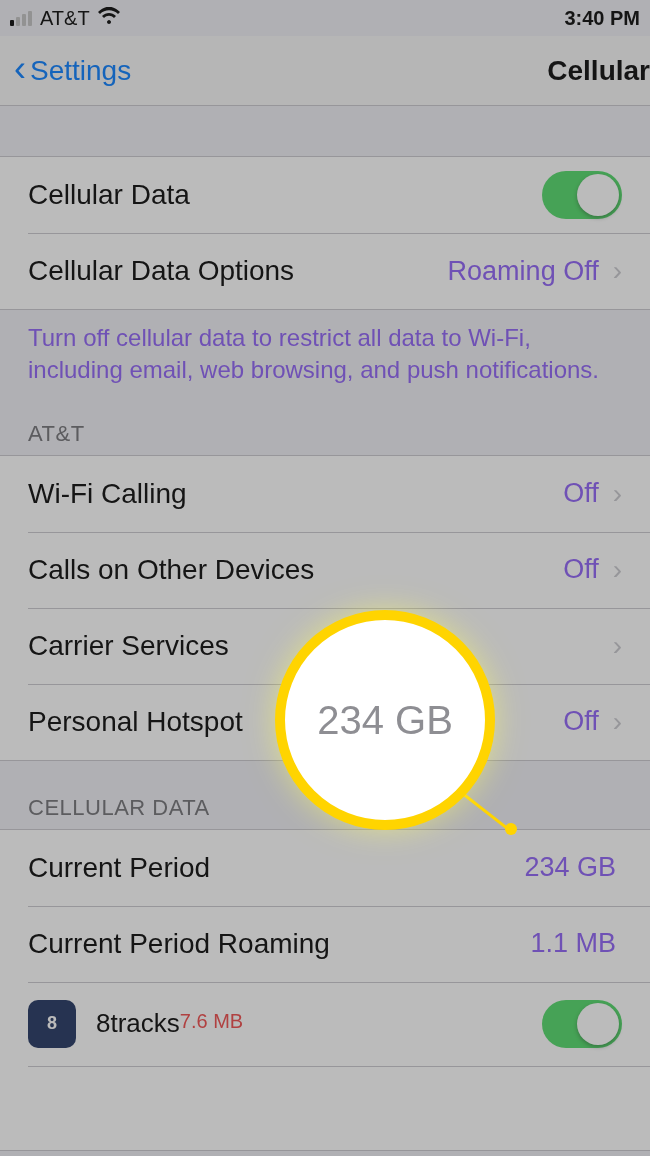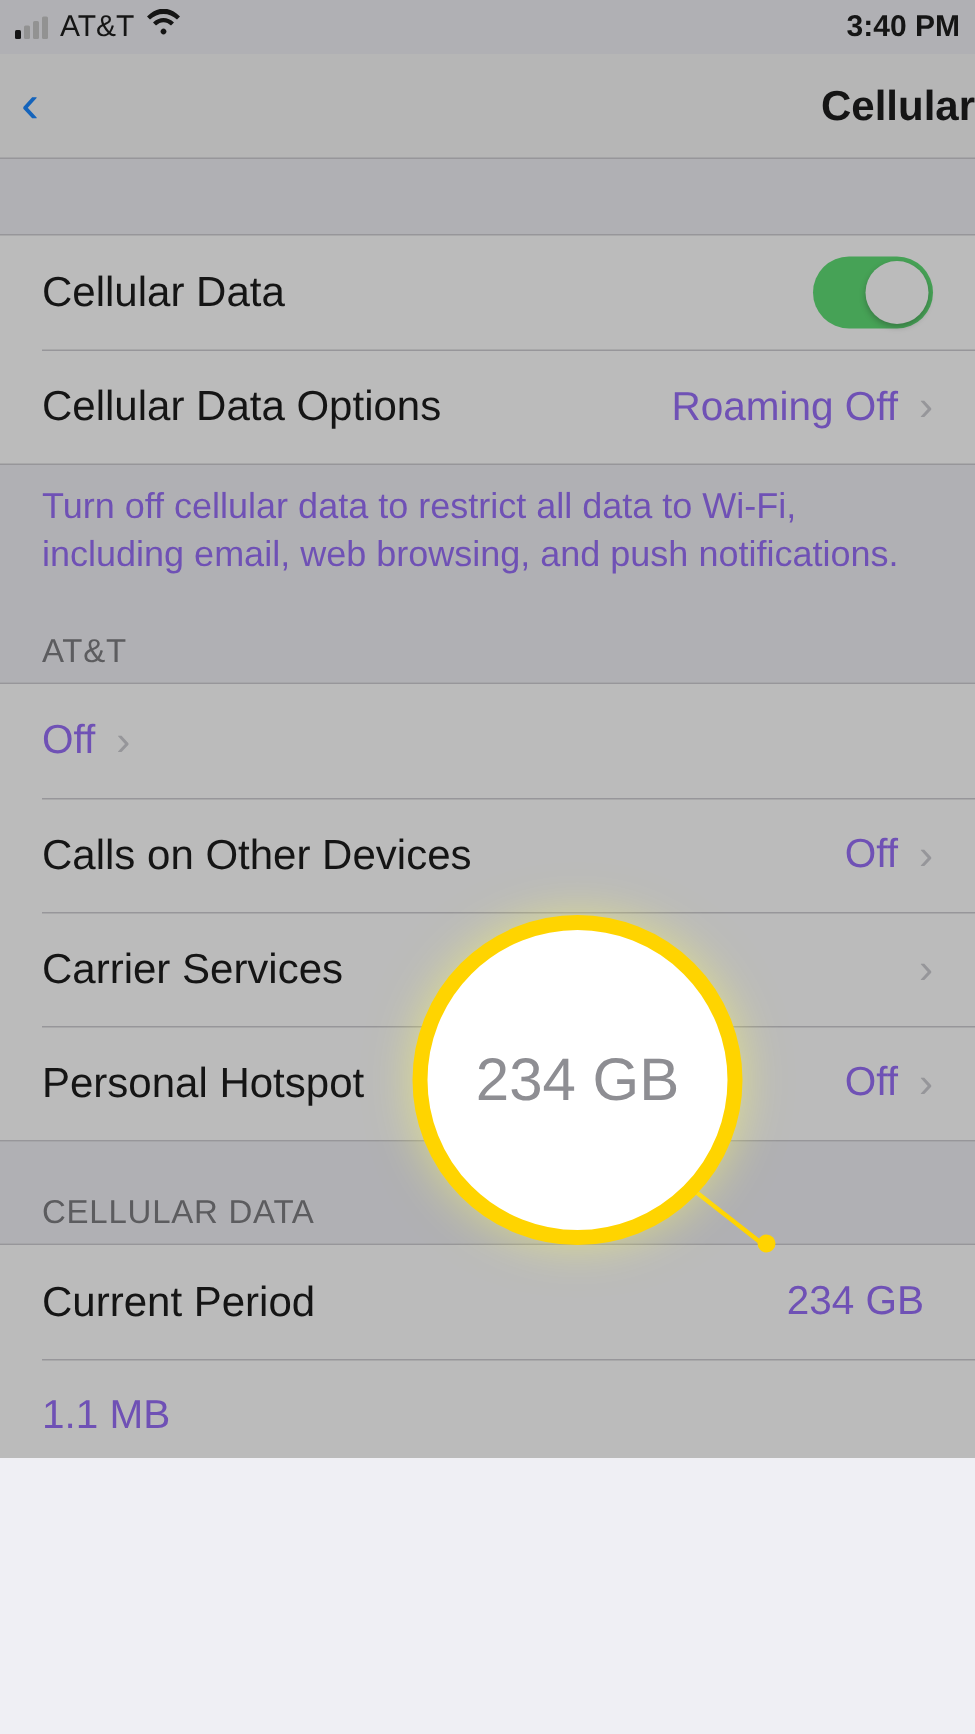--- a/index.html
+++ b/index.html
@@ -1,17 +1,17 @@
 <!DOCTYPE html>
 <html><head>
 <meta charset="utf-8">
 <style>
   * { box-sizing: border-box; margin: 0; padding: 0; }
   html, body { width: 650px; height: 1156px; font-family: -apple-system, "Helvetica Neue", Helvetica, Arial, sans-serif; background:#efeff4; }
-  .screen { position: relative; width: 650px; height: 972px; background:#efeff4; overflow:hidden; }
+  .screen { position: relative; width: 650px; height: 1156px; background:#efeff4; overflow:hidden; }
   .dim-overlay { position:absolute; inset:0; background:rgba(60,60,60,0.35); pointer-events:none; z-index:50; }
 
   
   .status-bar { height: 36px; display:flex; align-items:center; justify-content:space-between; padding: 0 10px; font-size: 20px; font-weight:500; color:#000; }
   .status-left, .status-right { display:flex; align-items:center; gap:8px; }
   .status-center { font-weight:600; }
   .sig-bars { display:flex; align-items:flex-end; gap:2px; }
   .sig-bars span { width:4px; background:#c0c0c0; border-radius:1px;}
   .sig-bars span.on { background:#000; }
   .sig-bars span:nth-child(1){height:6px}
@@ -76,20 +76,21 @@
             <path d="M11 17c1 0 2-1 2-2s-1-2-2-2-2 1-2 2 1 2 2 2zm-5-6c3-3 7-3 10 0l2-2c-4-4-10-4-14 0zm-4-4c5-5 13-5 18 0l2-2C15-2 7-2 0 5z" fill="#000"></path>
           </svg>
       </span>
     </div>
     <div class="status-center">3:40 PM</div>
   </div>
 
   <div class="nav-bar">
     <div class="nav-back">
       <span class="nav-back-chevron">‹</span>
+      <span>Settings</span>
     </div>
     <div class="nav-title">Cellular</div>
   </div>
 
   <div class="section-spacer"></div>
 
   <div class="group">
     <div class="row">
       <span class="label">Cellular Data</span>
       <span class="toggle">
@@ -100,20 +101,21 @@
       <span class="label">Cellular Data Options</span>
       <span class="detail">Roaming Off</span>
       <span class="chev">›</span>
     </div>
   </div>
   <div class="footer-text">Turn off cellular data to restrict all data to Wi-Fi, including email, web browsing, and push notifications.</div>
 
   <div class="header-text">AT&amp;T</div>
   <div class="group">
     <div class="row">
+      <span class="label">Wi-Fi Calling</span>
       <span class="detail">Off</span>
       <span class="chev">›</span>
     </div>
     <div class="row">
       <span class="label">Calls on Other Devices</span>
       <span class="detail">Off</span>
       <span class="chev">›</span>
     </div>
     <div class="row">
       <span class="label">Carrier Services</span>
@@ -126,20 +128,21 @@
     </div>
   </div>
 
   <div class="header-text">CELLULAR DATA</div>
   <div class="group">
     <div class="row">
       <span class="label">Current Period</span>
       <span class="detail">234 GB</span>
     </div>
     <div class="row">
+      <span class="label">Current Period Roaming</span>
       <span class="detail">1.1 MB</span>
     </div>
     <div class="row app-row">
       <span class="app-icon" style="background:#1b2f5c">
           <span>8</span>
         </span>
       <span class="app-text">
         <span class="app-name">8tracks</span>
         <span class="app-size">7.6 MB</span>
       </span>

